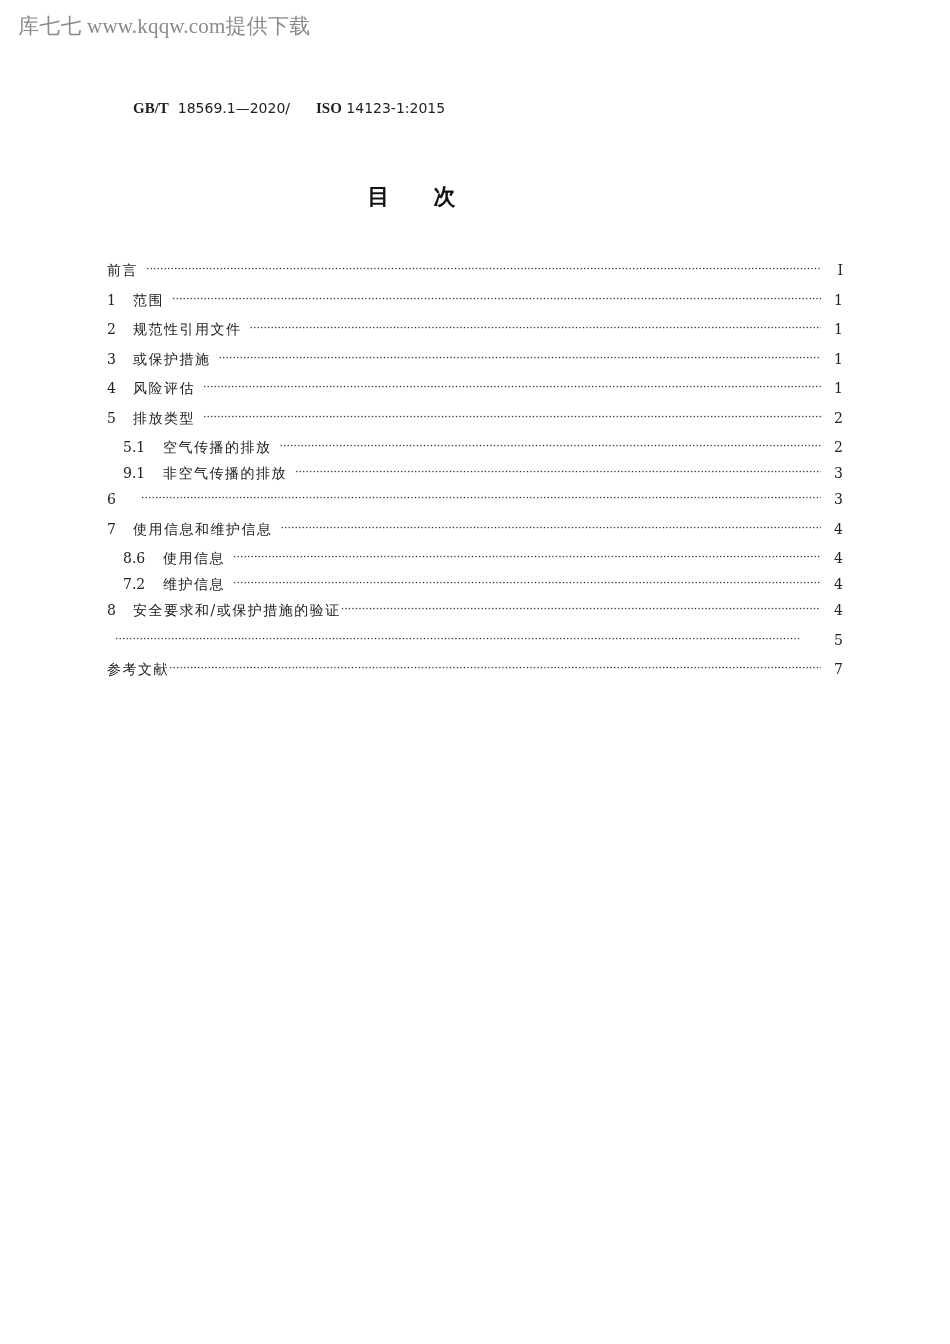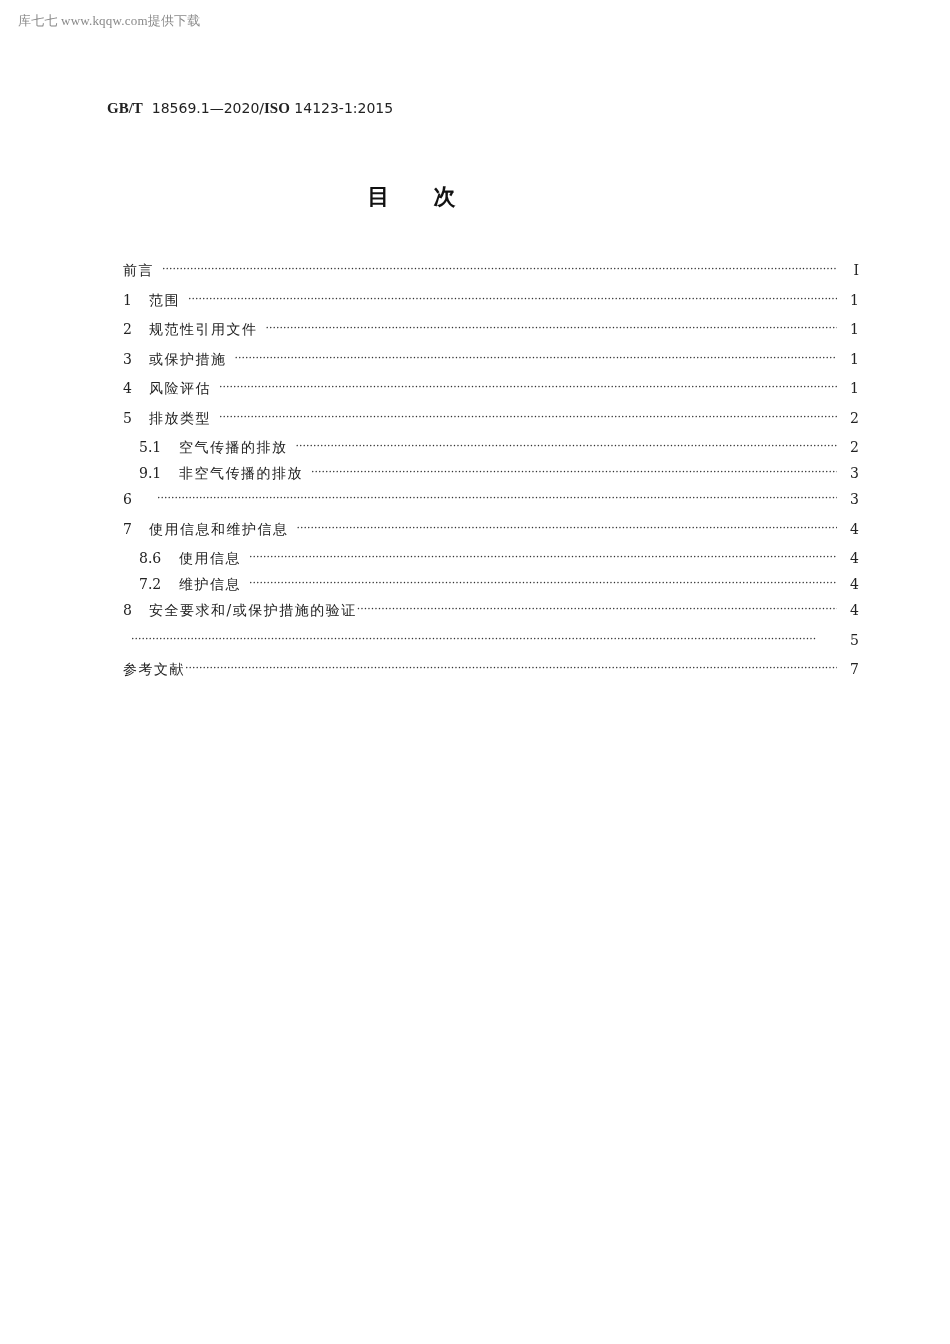--- a/index.html
+++ b/index.html
@@ -13,57 +13,57 @@
       position: relative;
       overflow: hidden;
       font-family: "DejaVu Serif", "Liberation Serif", serif;
       color: #222;
     }
     .watermark {
       position: absolute;
       left: 18px;
       top: 12px;
       font-family: "Liberation Serif", "DejaVu Serif", serif;
-      font-size: 13px;
+      font-size: 21px;
       color: #8a8a8a;
       letter-spacing: 0.2px;
     }
     .std-header {
       position: absolute;
       left: 107px;
       top: 100px;
       font-size: 14px;
       color: #222;
       font-family: "DejaVu Sans", "Liberation Sans", sans-serif;
     }
     .std-header .bold {
       font-family: "Liberation Serif", "DejaVu Serif", serif;
       font-weight: bold;
       font-size: 15px;
+      margin-left: 26px;
     }
     .toc-title {
       position: absolute;
       left: 0;
       width: 845px;
       top: 182px;
       text-align: center;
       font-family: "DejaVu Sans", "Liberation Sans", sans-serif;
       font-weight: bold;
       font-size: 22px;
       letter-spacing: 44px;
       padding-left: 22px;
       box-sizing: border-box;
       color: #111;
     }
     .toc {
       position: absolute;
       left: 107px;
       top: 258px;
       width: 736px;
-      margin-left: 16px;
     }
     .toc-row {
       display: flex;
       align-items: baseline;
       height: 29.5px;
       font-size: 14px;
       line-height: 24px;
       color: #222;
     }
     .toc-row.sub { height: 26px; }

